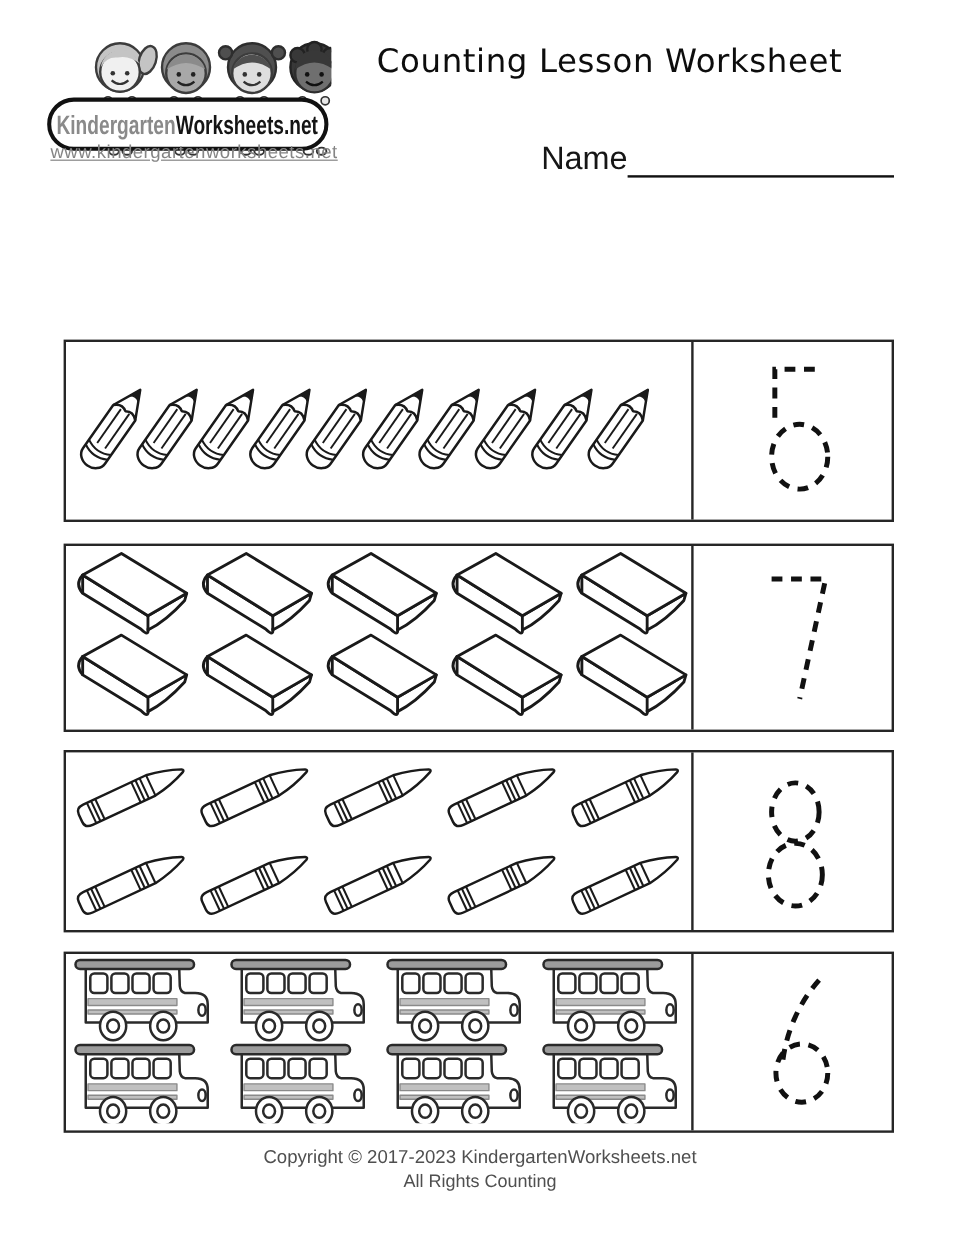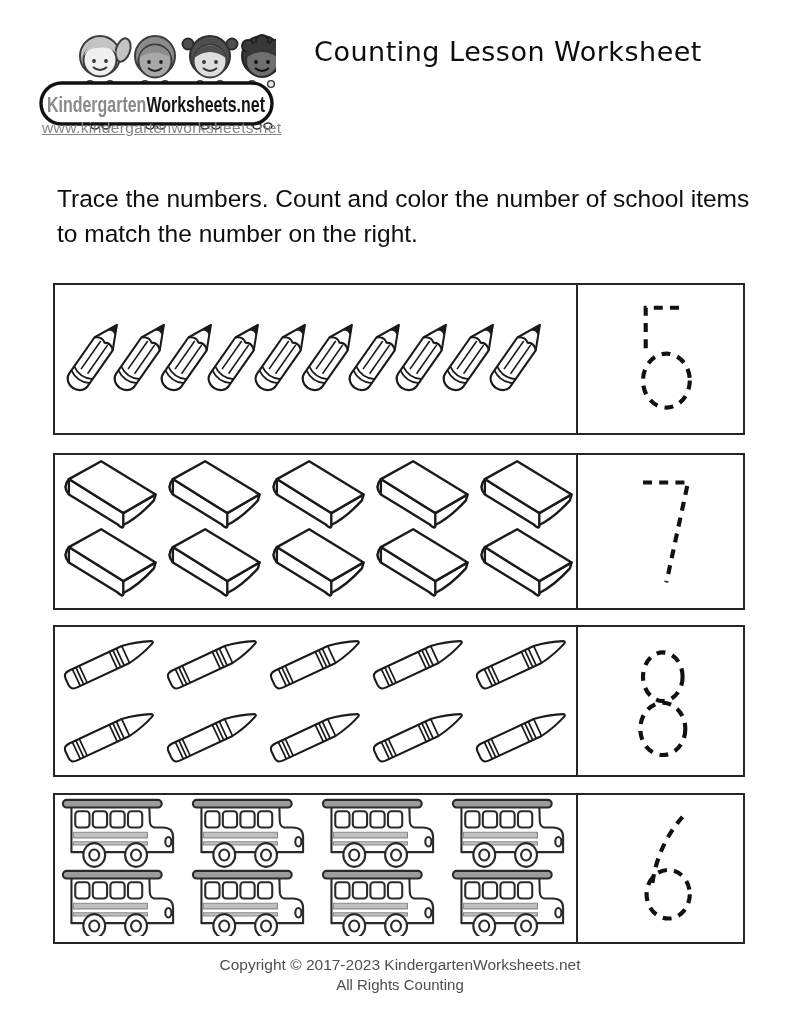--- a/index.html
+++ b/index.html
@@ -141,22 +141,25 @@
     <rect x="3" y="63" width="231" height="41" rx="20.5" fill="#fff" stroke="#111" stroke-width="3.4"></rect>
     <text x="118" y="92" text-anchor="middle" textLength="218" lengthAdjust="spacingAndGlyphs" font-family="Liberation Sans, sans-serif" font-size="22" font-weight="bold">
       <tspan fill="#8a8a8a">Kindergarten</tspan><tspan fill="#151515">Worksheets.net</tspan>
     </text>
   </svg>
 
   <div class="site-url">www.kindergartenworksheets.net</div>
 
   <div class="title">Counting Lesson Worksheet</div>
 
-
-  <div class="instructions">Trace the numbers. Count and color the number of school items to match the number on the right.</div>
+  <div class="name-row">
+    <span class="name-label">Name</span>
+      <span class="name-line"></span>
+  </div>
+
 
   <div class="count-row" style="top:283px;height:152px">
     <div class="items">
         <svg class="items-svg" width="521" height="142">
           <use href="#sym-pencil" xlink:href="#sym-pencil" transform="translate(22,30) scale(0.8) rotate(35,20,55)"></use>
           <use href="#sym-pencil" xlink:href="#sym-pencil" transform="translate(69,30) scale(0.8) rotate(35,20,55)"></use>
           <use href="#sym-pencil" xlink:href="#sym-pencil" transform="translate(116,30) scale(0.8) rotate(35,20,55)"></use>
           <use href="#sym-pencil" xlink:href="#sym-pencil" transform="translate(163,30) scale(0.8) rotate(35,20,55)"></use>
           <use href="#sym-pencil" xlink:href="#sym-pencil" transform="translate(210,30) scale(0.8) rotate(35,20,55)"></use>
           <use href="#sym-pencil" xlink:href="#sym-pencil" transform="translate(257,30) scale(0.8) rotate(35,20,55)"></use>

